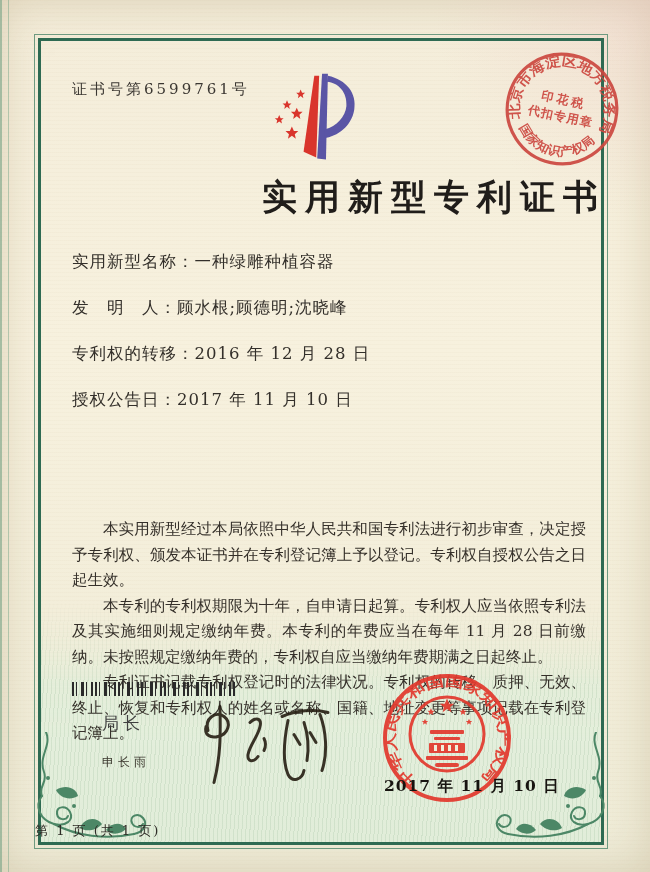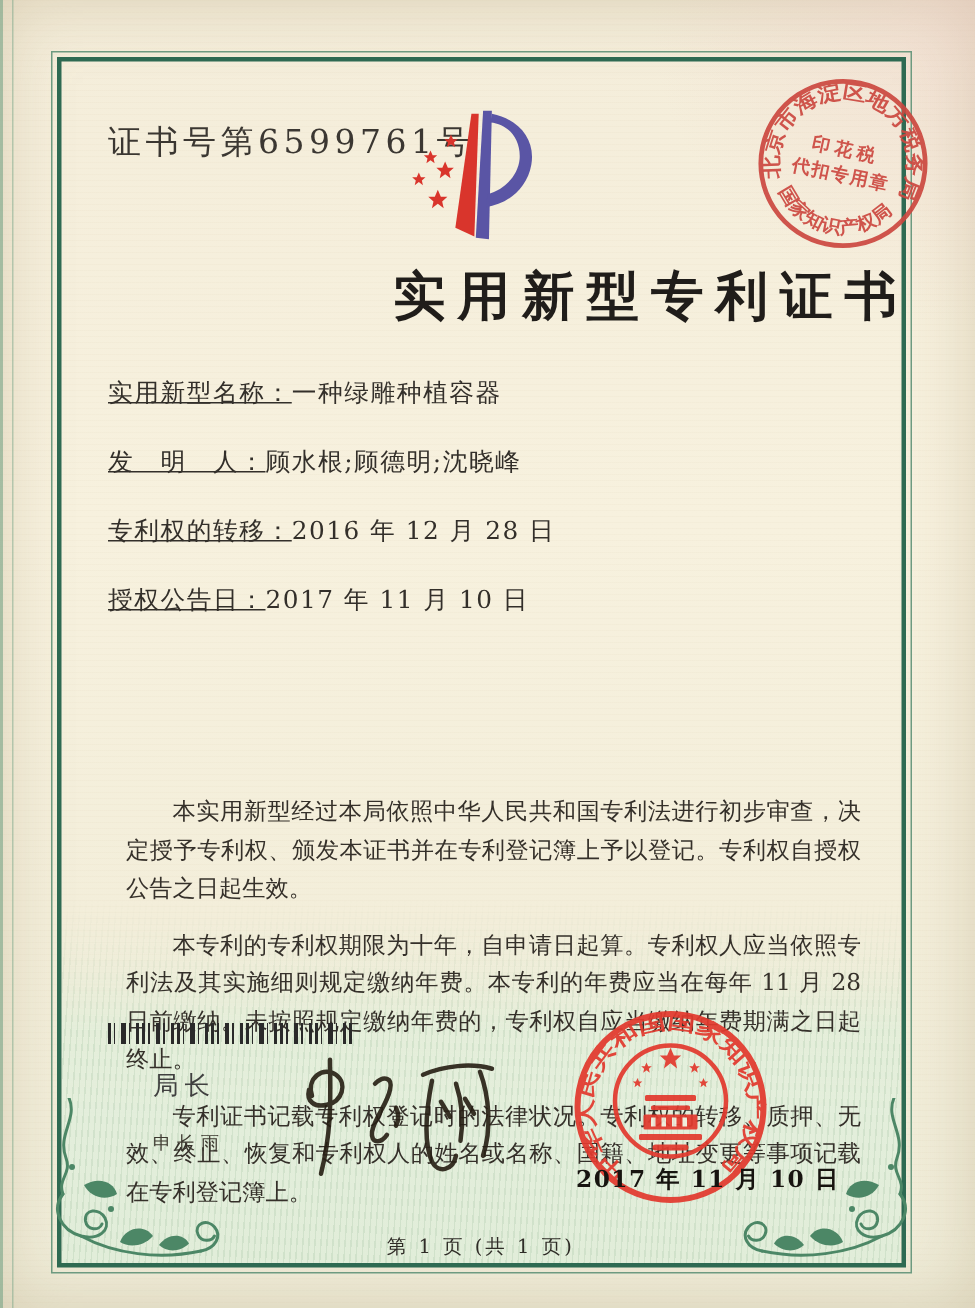--- a/index.html
+++ b/index.html
@@ -19,44 +19,44 @@
   .tint{position:absolute;left:41px;right:50px;top:600px;bottom:29px;
        background-image:
          repeating-linear-gradient(94deg,rgba(120,165,125,.16) 0 1px,transparent 1px 4px),
          linear-gradient(180deg,rgba(227,238,219,0) 0%,rgba(226,238,218,.85) 34%,#e3eedb 60%,#e1edd9 100%);
        -webkit-mask-image:linear-gradient(180deg,transparent 0%,#000 36%);
        mask-image:linear-gradient(180deg,transparent 0%,#000 36%);}
   .frame-outer{position:absolute;left:34px;top:34px;right:42px;bottom:23px;
        border:1px solid #6d9a80;}
   .frame-inner{position:absolute;left:38px;top:38px;right:46px;bottom:27px;
        border:3px solid #2e6a52;}
-  .cert-no{position:absolute;left:72px;top:80px;font-size:22px;letter-spacing:3px;color:#3b3732;}
+  .cert-no{position:absolute;left:72px;top:80px;font-size:15px;letter-spacing:3px;color:#3b3732;}
   .logo{position:absolute;left:250px;top:68px;}
   .tax-stamp{position:absolute;left:503px;top:50px;transform:rotate(12deg);opacity:.92;}
   .title{position:absolute;left:35px;right:44px;top:174px;text-align:right;
        font-size:35px;font-weight:700;letter-spacing:8px;color:#201d1a;}
   .fields{position:absolute;left:72px;top:250px;color:#332f2a;}
   .frow{font-size:16.5px;line-height:23px;margin-bottom:23px;white-space:nowrap;}
-  .frow .lab{letter-spacing:1px;text-decoration:underline;}
+  .frow .lab{letter-spacing:1px;}
   .frow .val{letter-spacing:1px;}
   .bodytext{position:absolute;left:72px;top:517px;width:514px;color:#35302a;
        font-size:15.5px;line-height:25.5px;text-align:justify;}
-  .bodytext p{margin:12px;text-indent:2em;}
+  .bodytext p{margin:0;text-indent:2em;}
   .barcode{position:absolute;left:72px;top:682px;width:164px;height:14px;
        background:repeating-linear-gradient(90deg,
          #2a2a2a 0 2px,transparent 2px 4px,#2a2a2a 4px 5px,transparent 5px 9px,
          #2a2a2a 9px 12px,transparent 12px 14px,#2a2a2a 14px 15px,transparent 15px 19px,
          #2a2a2a 19px 21px,transparent 21px 23px);}
   .signer-title{position:absolute;left:102px;top:712px;font-size:17px;letter-spacing:4px;color:#404040;}
   .signer-name{position:absolute;left:102px;top:754px;font-size:12px;letter-spacing:4px;color:#3c382f;}
   .signature{position:absolute;left:190px;top:698px;}
   .issue-seal{position:absolute;left:381px;top:672px;}
   .seal-date{position:absolute;left:384px;top:776px;font-size:15.5px;letter-spacing:1px;
        color:#171410;font-weight:700;z-index:5;}
-  .footer{position:absolute;left:35px;right:44px;top:822px;text-align:center;
+  .footer{position:absolute;left:35px;right:44px;top:822px;
        font-size:13px;letter-spacing:2px;color:#2f2c27;}
   .flourish{position:absolute;bottom:18px;}
   .flourish.left{left:26px;}
   .flourish.right{right:34px;transform:scaleX(-1);}
 </style>
 </head>
 <body>
 
 <div class="paper"></div>
 <div class="pink-cast"></div>

